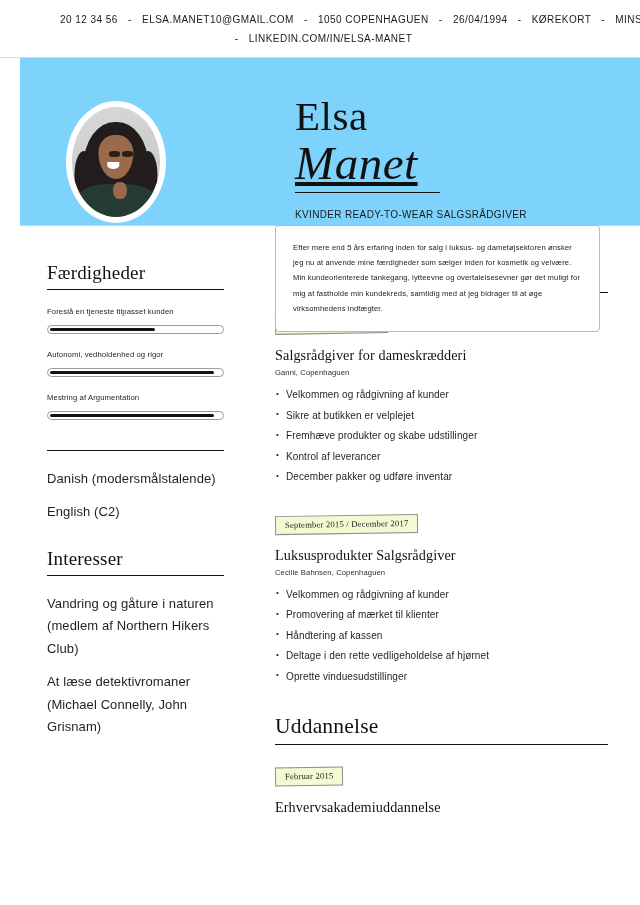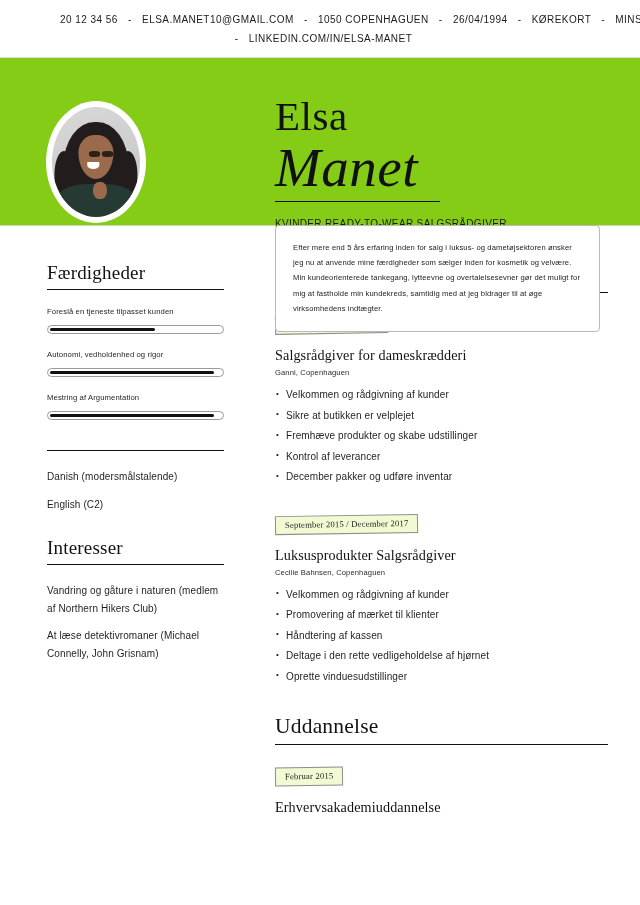--- a/index.html
+++ b/index.html
@@ -32,23 +32,24 @@
   }
   .contact-sep {
     display: inline-block;
     padding: 0 7px;
     color: #1a1a1a;
   }
 
   
   .hero {
     position: relative;
-    background: #84cc16;
+    background: #7dd3fc;
     height: 168px;
     border-bottom: 1px solid #cfd8b2;
+    margin-left: 20px;
   }
 
   .photo-wrap {
     position: absolute;
     left: 46px;
     top: 43px;
     width: 100px;
     height: 122px;
     border-radius: 50% / 50%;
     background: #ffffff;
@@ -148,30 +149,31 @@
   .name-first {
     font-family: "Liberation Serif", serif;
     font-size: 41px;
     line-height: 1.03;
     font-weight: 400;
     letter-spacing: 0.5px;
     color: #111111;
   }
   .name-last {
     font-family: "Liberation Serif", serif;
-    font-size: 55px;
+    font-size: 47px;
     line-height: 1.12;
     font-weight: 400;
     font-style: italic;
     letter-spacing: 0.5px;
     color: #111111;
     display: inline-block;
     border-bottom: 1.3px solid #111111;
     padding-right: 22px;
     padding-bottom: 2px;
+    text-decoration: underline;
   }
   .job-title {
     margin-top: 16px;
     font-size: 10px;
     letter-spacing: 0.35px;
     color: #1a1a1a;
     text-transform: uppercase;
   }
 
   
@@ -242,21 +244,21 @@
     position: absolute;
     left: 2px;
     top: 2px;
     height: 3px;
     background: #111111;
     border-radius: 3px;
   }
 
   
   .plain-item {
-    font-size: 10px;
+    font-size: 13px;
     line-height: 1.75;
     color: #1f1f1f;
     margin-bottom: 10px;
     letter-spacing: 0.1px;
   }
   .gap-block { height: 14px; }
 
   
   .entry { margin-bottom: 6px; }
   .date-badge {

